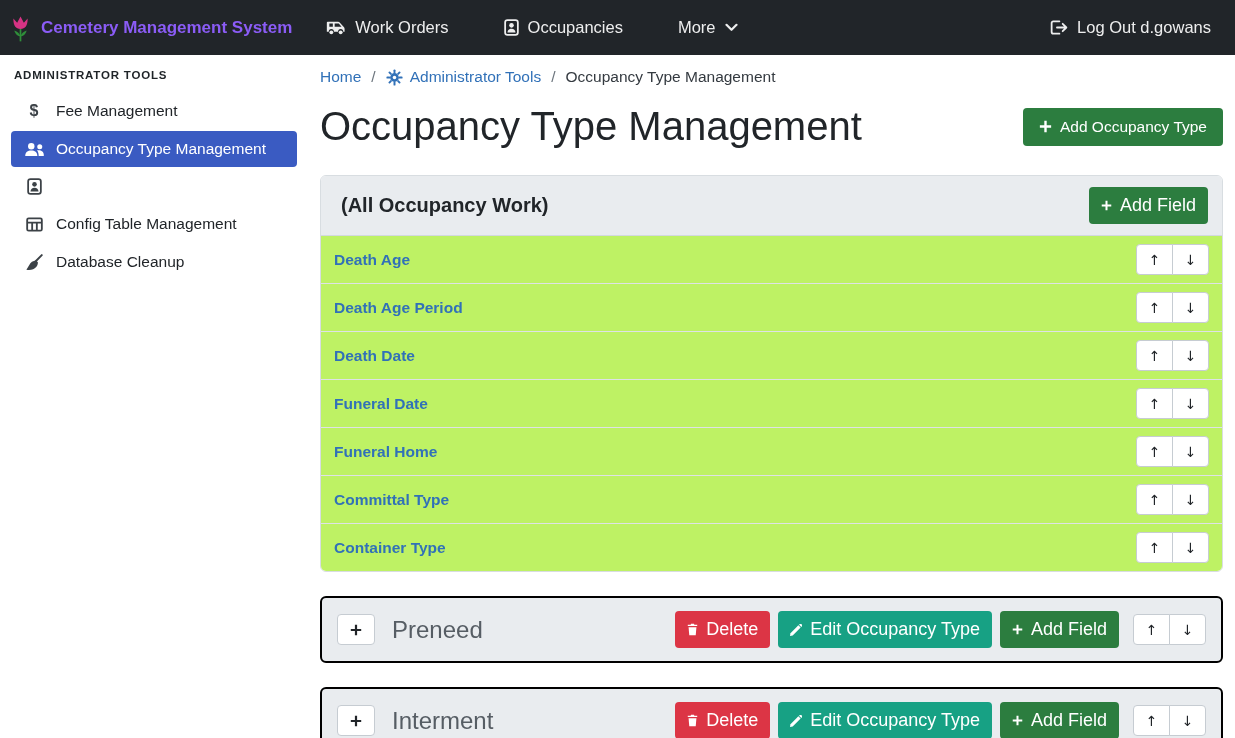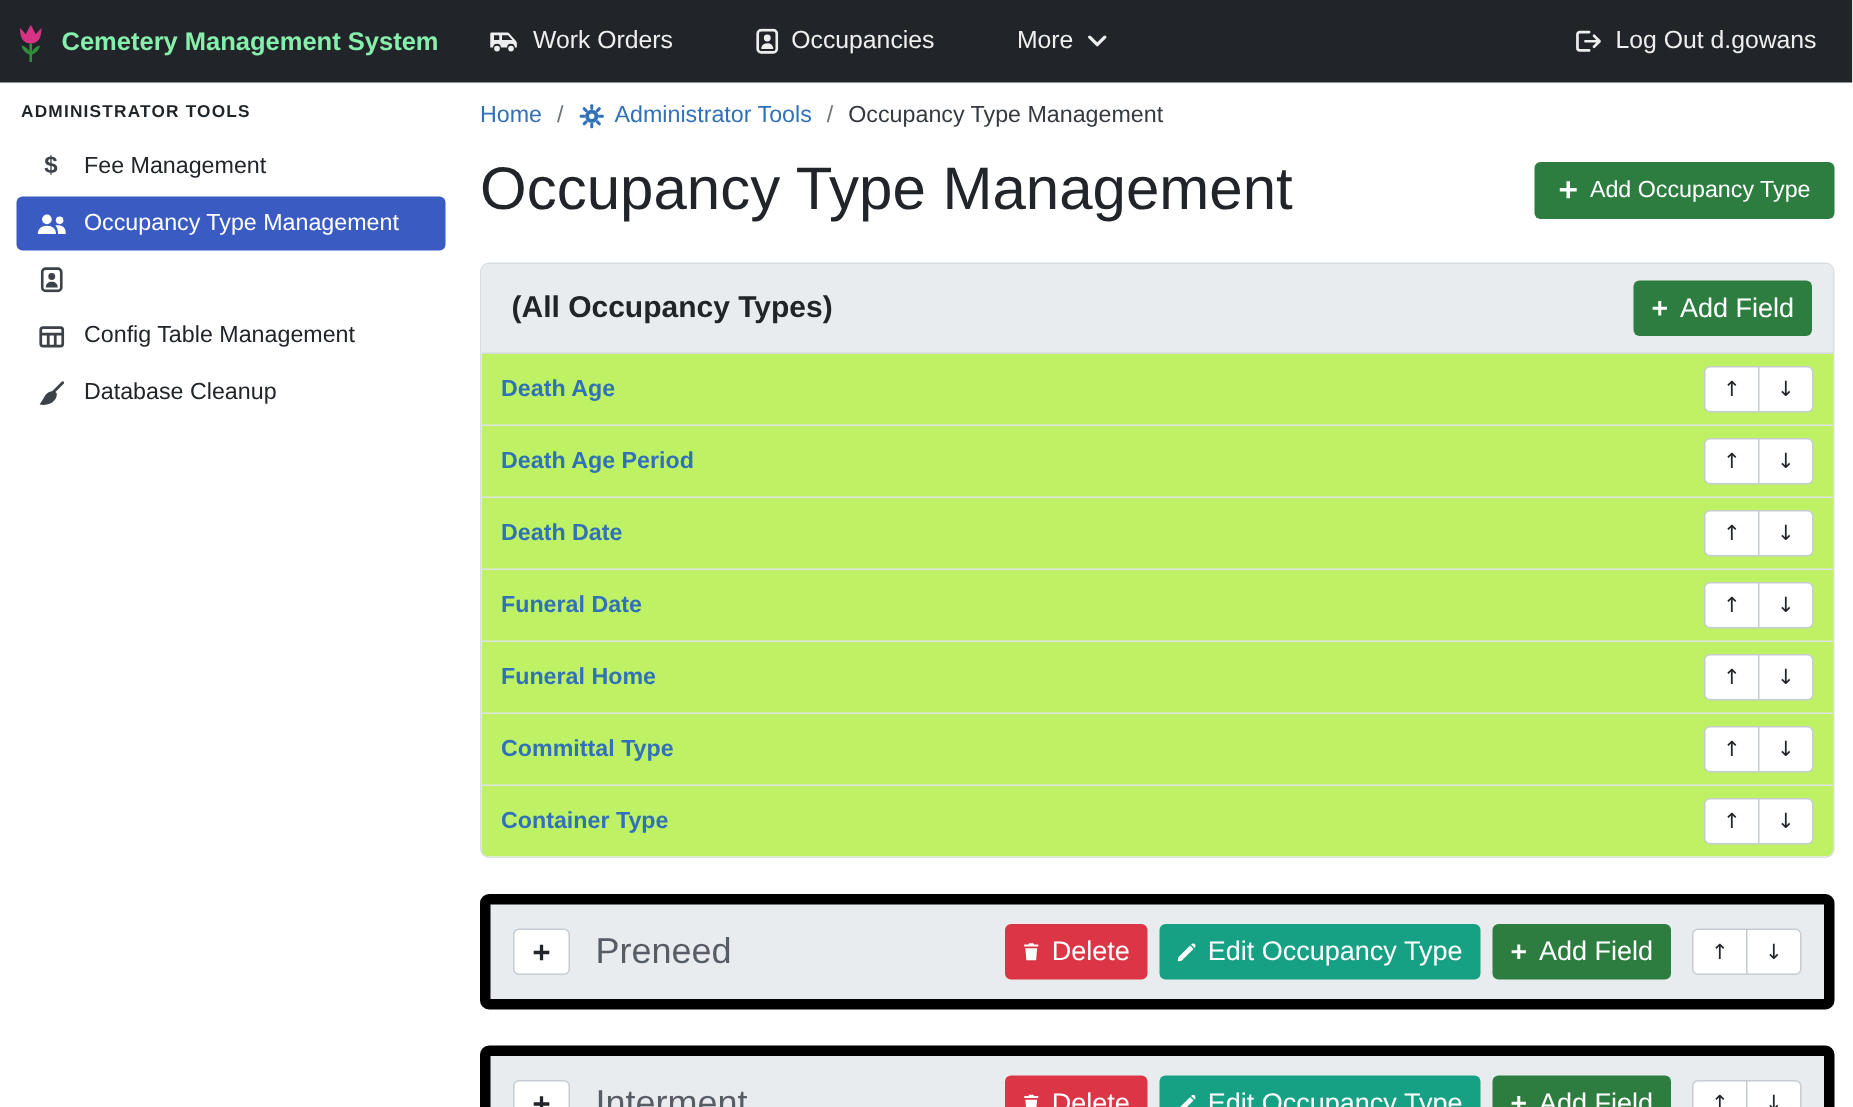--- a/index.html
+++ b/index.html
@@ -7,21 +7,21 @@
   body { font-family: "Liberation Sans", sans-serif; color: #212529; }
 
   .app { width: 1235px; height: 738px; overflow: hidden; background: #fff; }
 
   
   .navbar {
     height: 55px; background: var(--navbar_bg, #212529);
     display: flex; align-items: center; padding: 0 24px 0 10px; color: #fff;
   }
   .brand { display: flex; align-items: center; gap: 10px; cursor: pointer; }
-  .brand-title { font-weight: 700; font-size: 17px; color: #86efac; }
+  .brand-title { font-weight: 700; font-size: 17px; color: #8b5cf6; }
   .nav-links { display: flex; align-items: center; gap: 55px; margin-left: 34px; }
   .nav-link {
     display: flex; align-items: center; gap: 9px; color: rgba(255,255,255,.92);
     font-size: 16.5px; cursor: pointer; text-decoration: none;
   }
   .nav-link .nicon { display: inline-flex; align-items: center; }
   .logout { margin-left: auto; }
 
   
   .content { display: flex; align-items: flex-start; }
@@ -96,21 +96,21 @@
     display: inline-flex; align-items: center; justify-content: center;
     font-family: "DejaVu Sans", sans-serif; font-size: 14px; color: #212529; cursor: pointer;
     padding: 0;
   }
   .arrow-btn.first { border-radius: 4px 0 0 4px; }
   .arrow-btn.last { border-radius: 0 4px 4px 0; margin-left: -1px; }
 
   
   .type-bar {
     margin-top: 24px; background: var(--header_gray, #e9ecef);
-    border: 7px solid #000000; border-radius: 6px;
+    border: 2px solid #000000; border-radius: 6px;
     padding: 13px 15px; display: flex; align-items: center; gap: 17px;
   }
   .expand-btn {
     width: 38px; height: 31px; background: #fff; border: 1px solid #c6ccd2; border-radius: 4px;
     display: inline-flex; align-items: center; justify-content: center; color: #212529;
     cursor: pointer; padding: 0;
   }
   .type-title { font-size: 24px; font-weight: 500; color: #565d64; }
   .type-actions { margin-left: auto; display: flex; align-items: center; gap: 8px; }
   .type-actions .arrow-group { margin-left: 6px; }
@@ -265,21 +265,21 @@
             <svg width="13" height="13" viewBox="0 0 12 12" fill="currentColor">
                 <path d="M4.9 0.8 H7.1 V4.9 H11.2 V7.1 H7.1 V11.2 H4.9 V7.1 H0.8 V4.9 H4.9 Z"></path>
               </svg>
           </span>
           <span>Add Occupancy Type</span>
         </button>
       </div>
 
       <section class="card">
         <header class="card-header">
-          <div class="card-title">(All Occupancy Types)</div>
+          <div class="card-title">(All Occupancy Work)</div>
           <button class="btn btn-green btn-sm">
             <span class="picon">
               <svg width="11" height="11" viewBox="0 0 12 12" fill="currentColor">
                   <path d="M4.9 0.8 H7.1 V4.9 H11.2 V7.1 H7.1 V11.2 H4.9 V7.1 H0.8 V4.9 H4.9 Z"></path>
                 </svg>
             </span>
             <span>Add Field</span>
           </button>
         </header>
 

